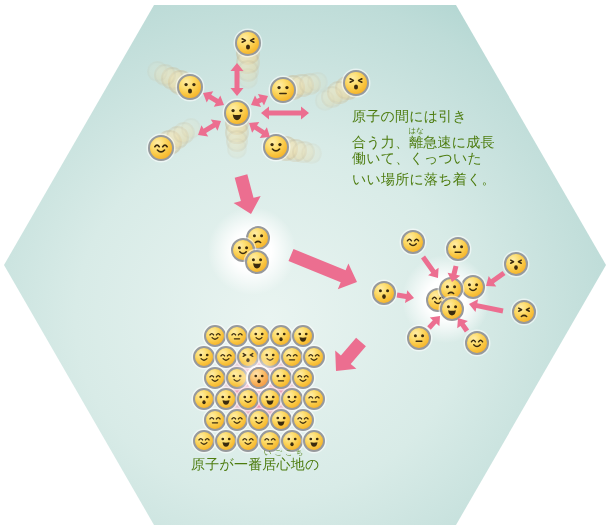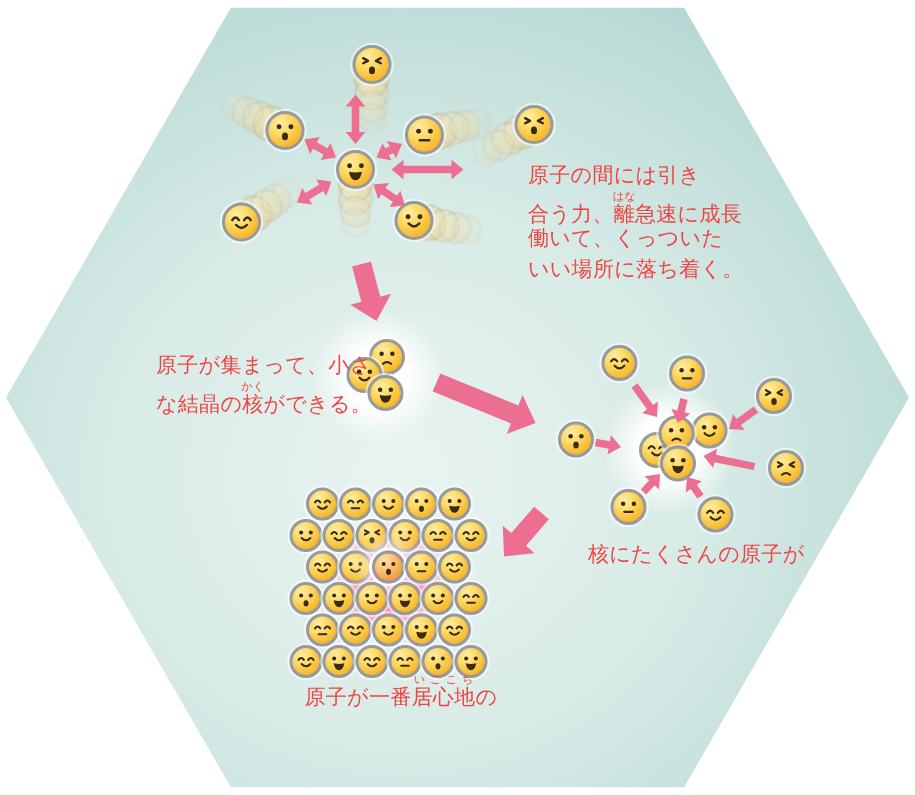--- a/index.html
+++ b/index.html
@@ -14,22 +14,22 @@
          background:radial-gradient(circle at 35% 30%, #f9eec6 0%, #ecd9a2 60%, #e0c98c 100%);
          border:2px solid rgba(145,145,145,.35);}
   .atom{position:absolute;border-radius:50%;box-sizing:border-box;
         border:2px solid #97999c;
         background:radial-gradient(circle at 35% 28%, #ffeda8 0%, #fddd6e 30%, #f9c23a 62%, #f0a21e 100%);
         box-shadow:0 0 0 1.5px rgba(255,255,255,.55);}
   .atom svg{position:absolute;left:0;top:0;width:100%;height:100%;}
   .atom.special{background:radial-gradient(circle at 35% 28%, #ffe2ae 0%, #fcc878 32%, #f6a64f 64%, #ef8b3e 100%);
         box-shadow:0 0 0 2px rgba(255,255,255,.9), 0 0 12px 6px rgba(255,255,255,.75);}
   svg.arrows{position:absolute;inset:0;pointer-events:none;}
-  .caption{position:absolute;font-size:14px;font-weight:500;color:#ef4444;
-           letter-spacing:.2px;white-space:nowrap;}
+  .caption{position:absolute;font-size:14px;font-weight:500;color:#4d7c0f;
+           letter-spacing:.2px;white-space:nowrap;font-family:Liberation Serif, serif;}
   .cap-line{height:21px;line-height:21px;}
   ruby{ruby-position:over;}
   rt{font-size:7.5px;font-weight:500;letter-spacing:0;}
   .burst{position:absolute;width:110px;height:110px;}
   .burst svg{position:absolute;inset:0;}
   .burst-label{position:absolute;inset:0;display:flex;align-items:center;justify-content:center;
                font-size:15px;font-weight:700;color:#101010;letter-spacing:.5px;}
 </style>
 </head>
 <body>
@@ -466,23 +466,18 @@
       <polygon points="234.7,177.7 240.9,201.1 233.6,203.1 251.0,214.0 260.7,195.9 253.5,197.8 247.3,174.3" fill="#ec6e90"></polygon>
       <polygon points="288.5,261.0 340.7,282.3 337.8,289.3 357.0,282.0 348.4,263.4 345.6,270.3 293.5,249.0" fill="#ec6e90"></polygon>
       <polygon points="356.1,337.8 340.9,355.4 335.2,350.5 336.0,371.0 356.4,368.8 350.7,363.9 365.9,346.2" fill="#ec6e90"></polygon>
     </svg>
   <div class="caption" id="cap-forces" style="left: 352px; top: 106px;">
       <div class="cap-line"><span>原子の間には引き</span></div>
       <div class="cap-line"><span>合う力、</span><ruby>離<rt>はな</rt></ruby><span>急速に成長</span></div>
       <div class="cap-line"><span>働いて、くっついた</span></div>
       <div class="cap-line"><span>いい場所に落ち着く。</span></div>
     </div>
-  <div class="caption" id="cap-nucleus" style="left: 104px; top: 233px;">
-      <div class="cap-line"><span>原子が集まって、小さ</span></div>
-      <div class="cap-line"><span>な結晶の</span><ruby>核<rt>かく</rt></ruby><span>ができる。</span></div>
+  <div class="caption" id="cap-growth" style="left: 392px; top: 359px;">
     </div>
-  <div class="caption" id="cap-growth" style="left: 392px; top: 359px;">
-      <div class="cap-line"><span>核にたくさんの原子が</span></div>
-    </div>
-  <div class="caption" id="cap-settle" style="left: 203px; top: 449px;">
+  <div class="caption" id="cap-settle" style="left: 191px; top: 449px;">
       <div class="cap-line"><span>原子が一番</span><ruby>居心地<rt>いごこち</rt></ruby><span>の</span></div>
     </div>
 </div>
 
 </body></html>

